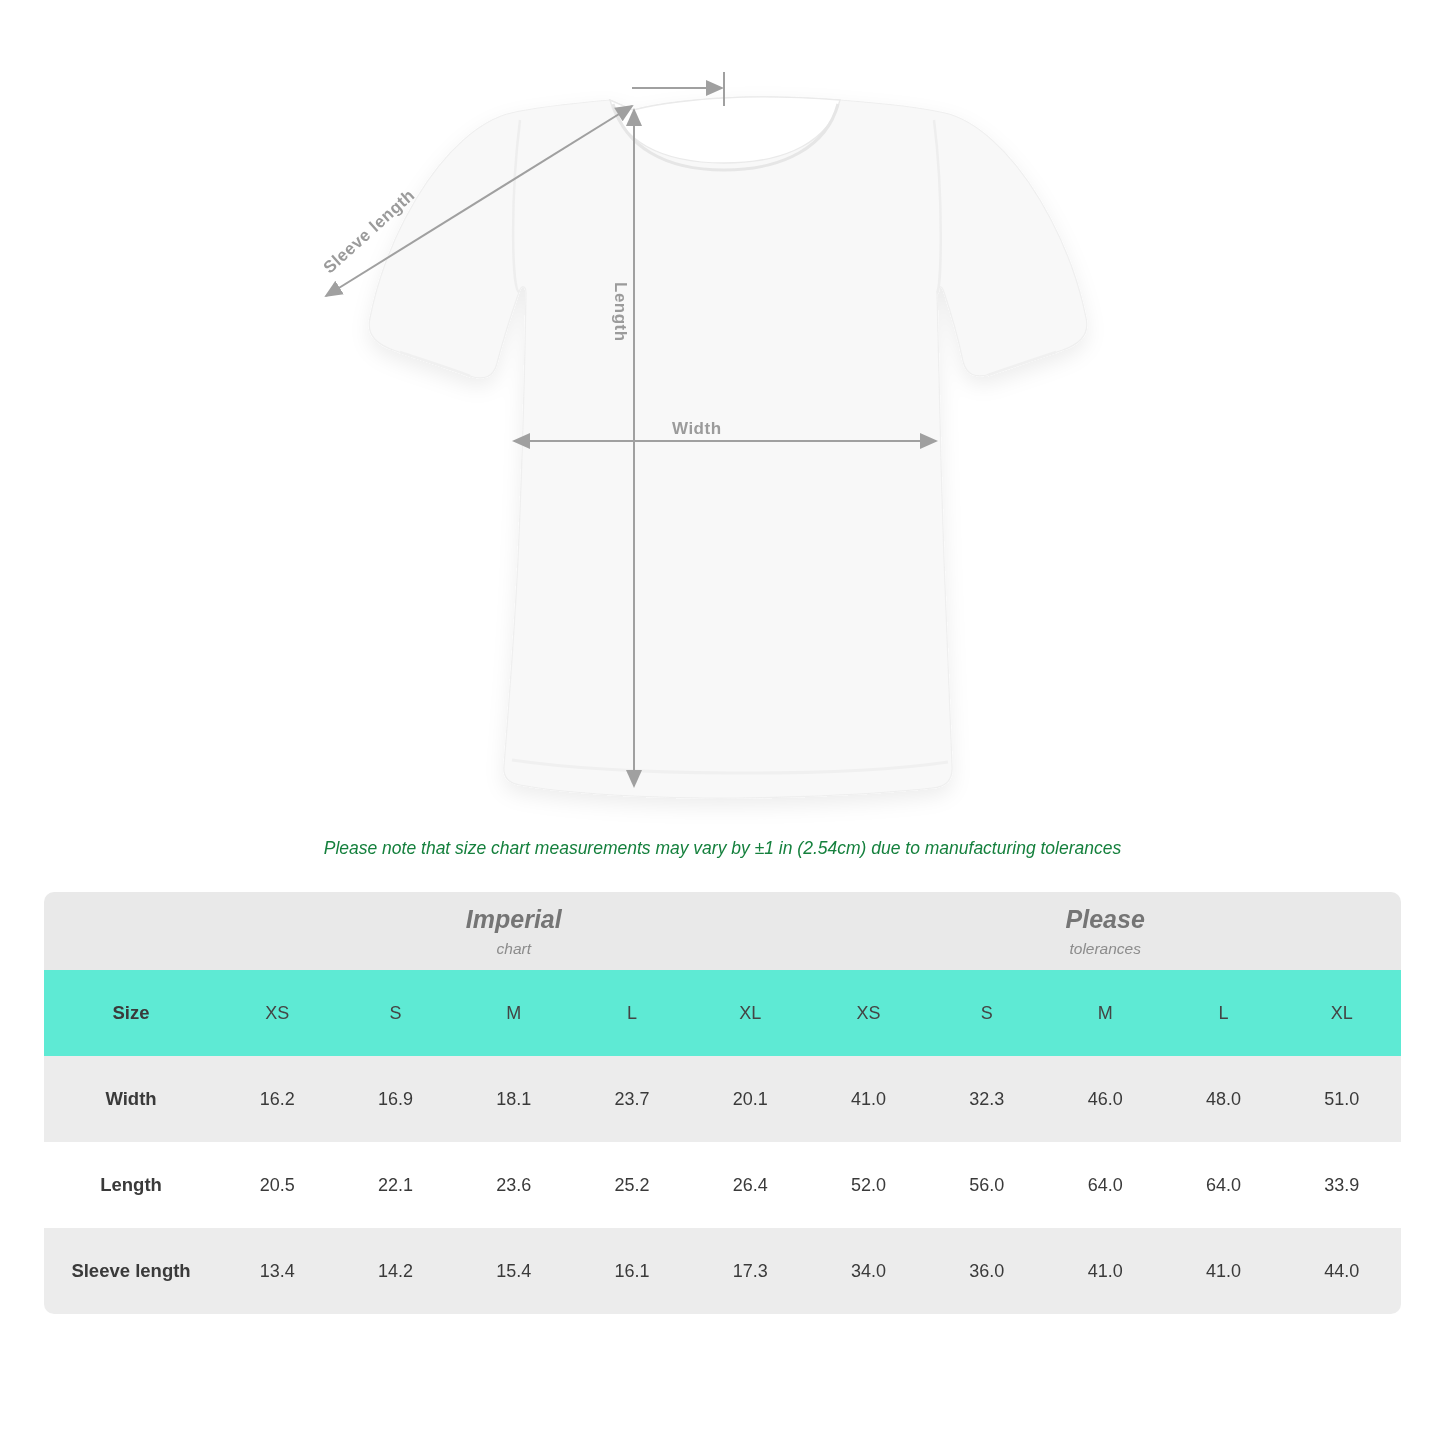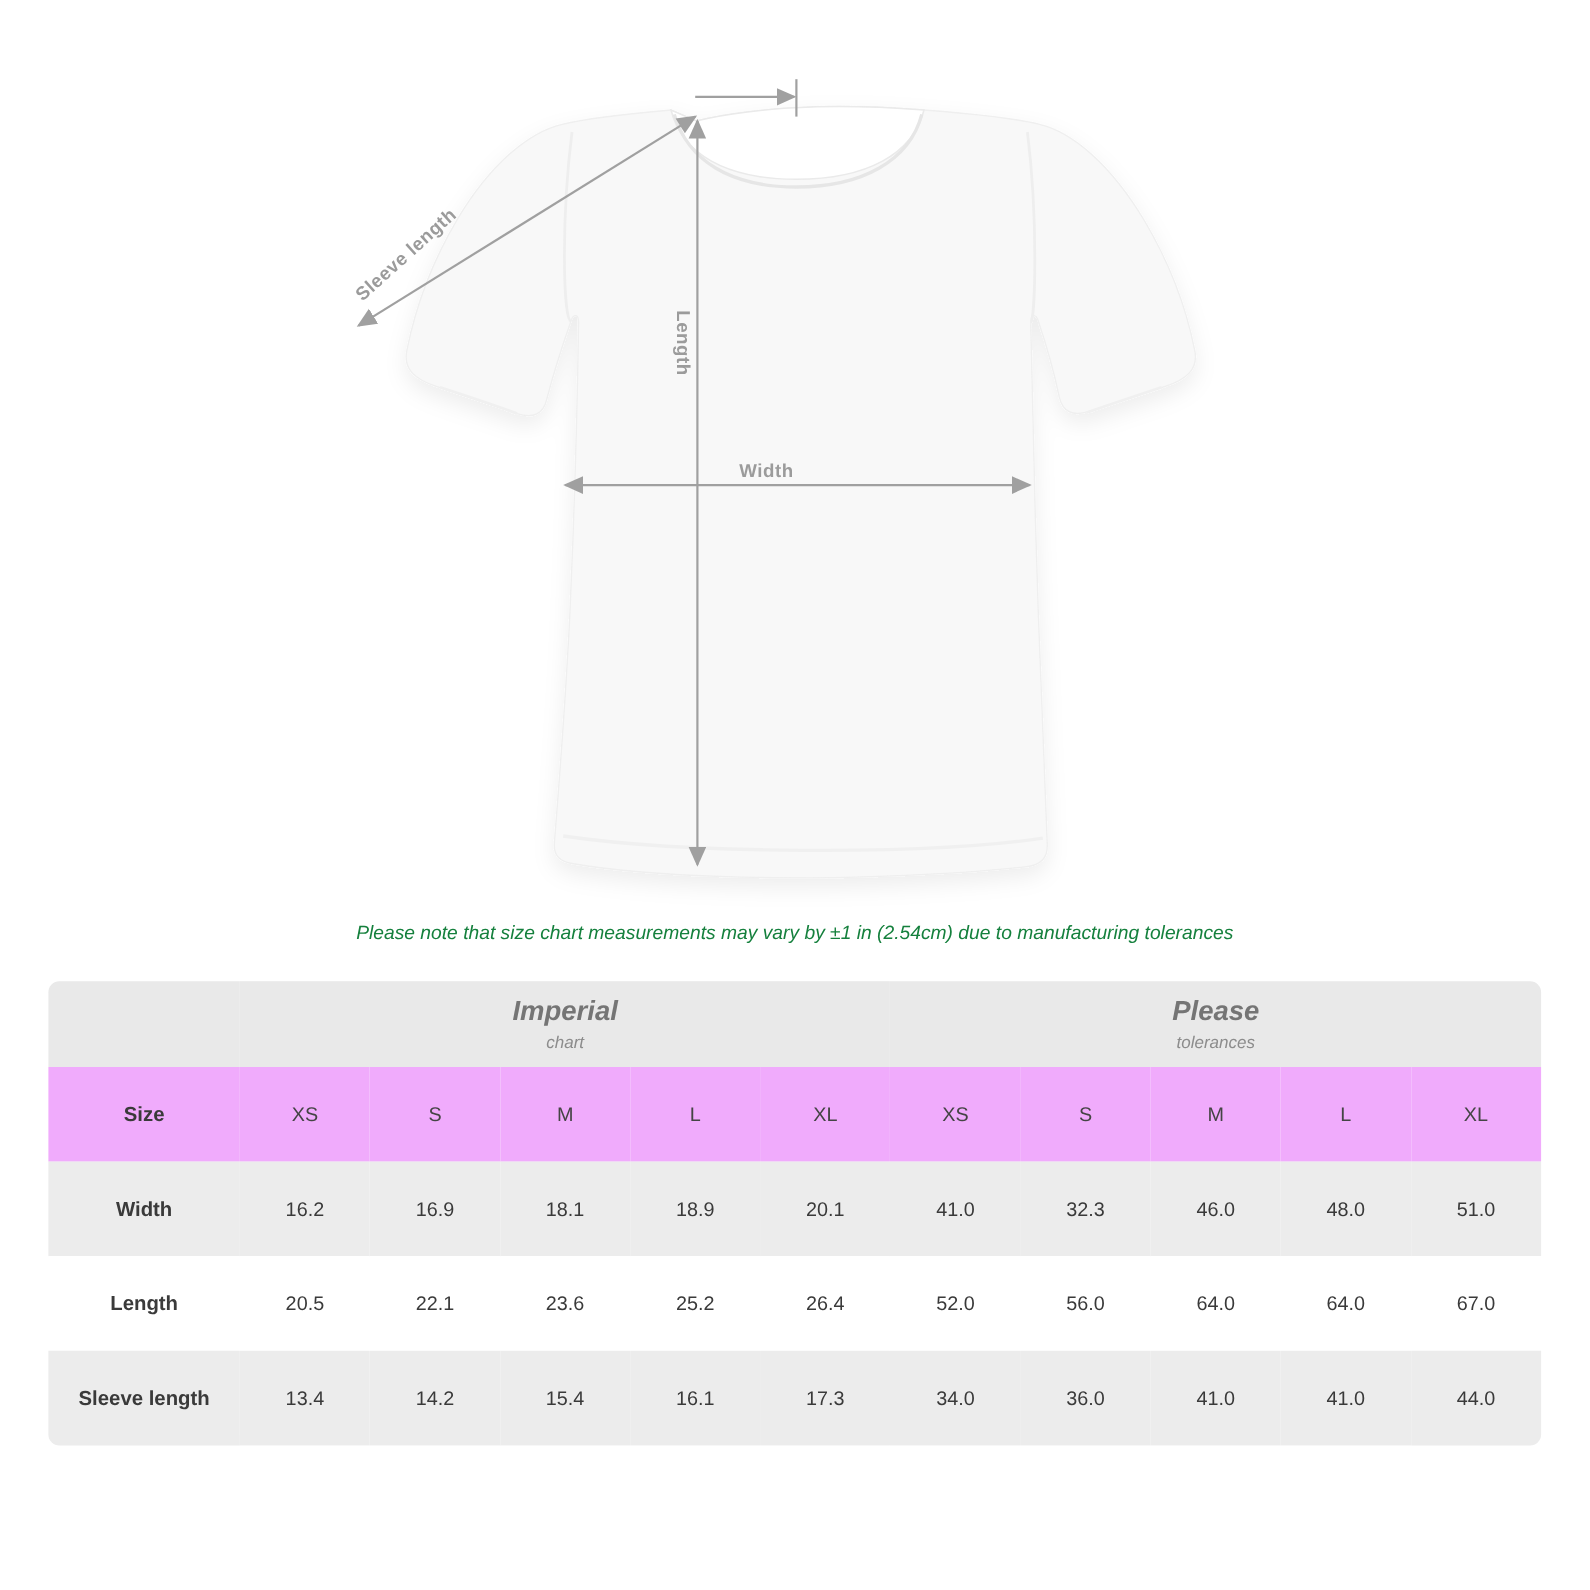--- a/index.html
+++ b/index.html
@@ -115,21 +115,21 @@
     line-height: 1.25;
   }
   .unit-sub {
     font-size: 15.5px;
     font-style: italic;
     color: #8c8c8c;
     margin-top: 4px;
   }
 
   .head-row td {
-    background: #f0abfc;
+    background: #5eead4;
     height: 84px;
     font-size: 18px;
     color: #444444;
   }
   .head-row td.rowhead {
     font-weight: bold;
     font-size: 18.5px;
     color: #3a3a3a;
   }
 
@@ -277,41 +277,41 @@
           <td>M</td>
           <td>L</td>
           <td>XL</td>
         </tr>
 
         <tr class="data-row row-shaded">
           <td class="rowhead first">Width</td>
           <td>16.2</td>
           <td>16.9</td>
           <td>18.1</td>
-          <td>18.9</td>
+          <td>23.7</td>
           <td>20.1</td>
           <td>41.0</td>
           <td>32.3</td>
           <td>46.0</td>
           <td>48.0</td>
           <td class="last">51.0</td>
         </tr>
 
         <tr class="data-row row-plain">
           <td class="rowhead">Length</td>
           <td>20.5</td>
           <td>22.1</td>
           <td>23.6</td>
           <td>25.2</td>
           <td>26.4</td>
           <td>52.0</td>
           <td>56.0</td>
           <td>64.0</td>
           <td>64.0</td>
-          <td>67.0</td>
+          <td>33.9</td>
         </tr>
 
         <tr class="data-row row-shaded last-row">
           <td class="rowhead first">Sleeve length</td>
           <td>13.4</td>
           <td>14.2</td>
           <td>15.4</td>
           <td>16.1</td>
           <td>17.3</td>
           <td>34.0</td>

